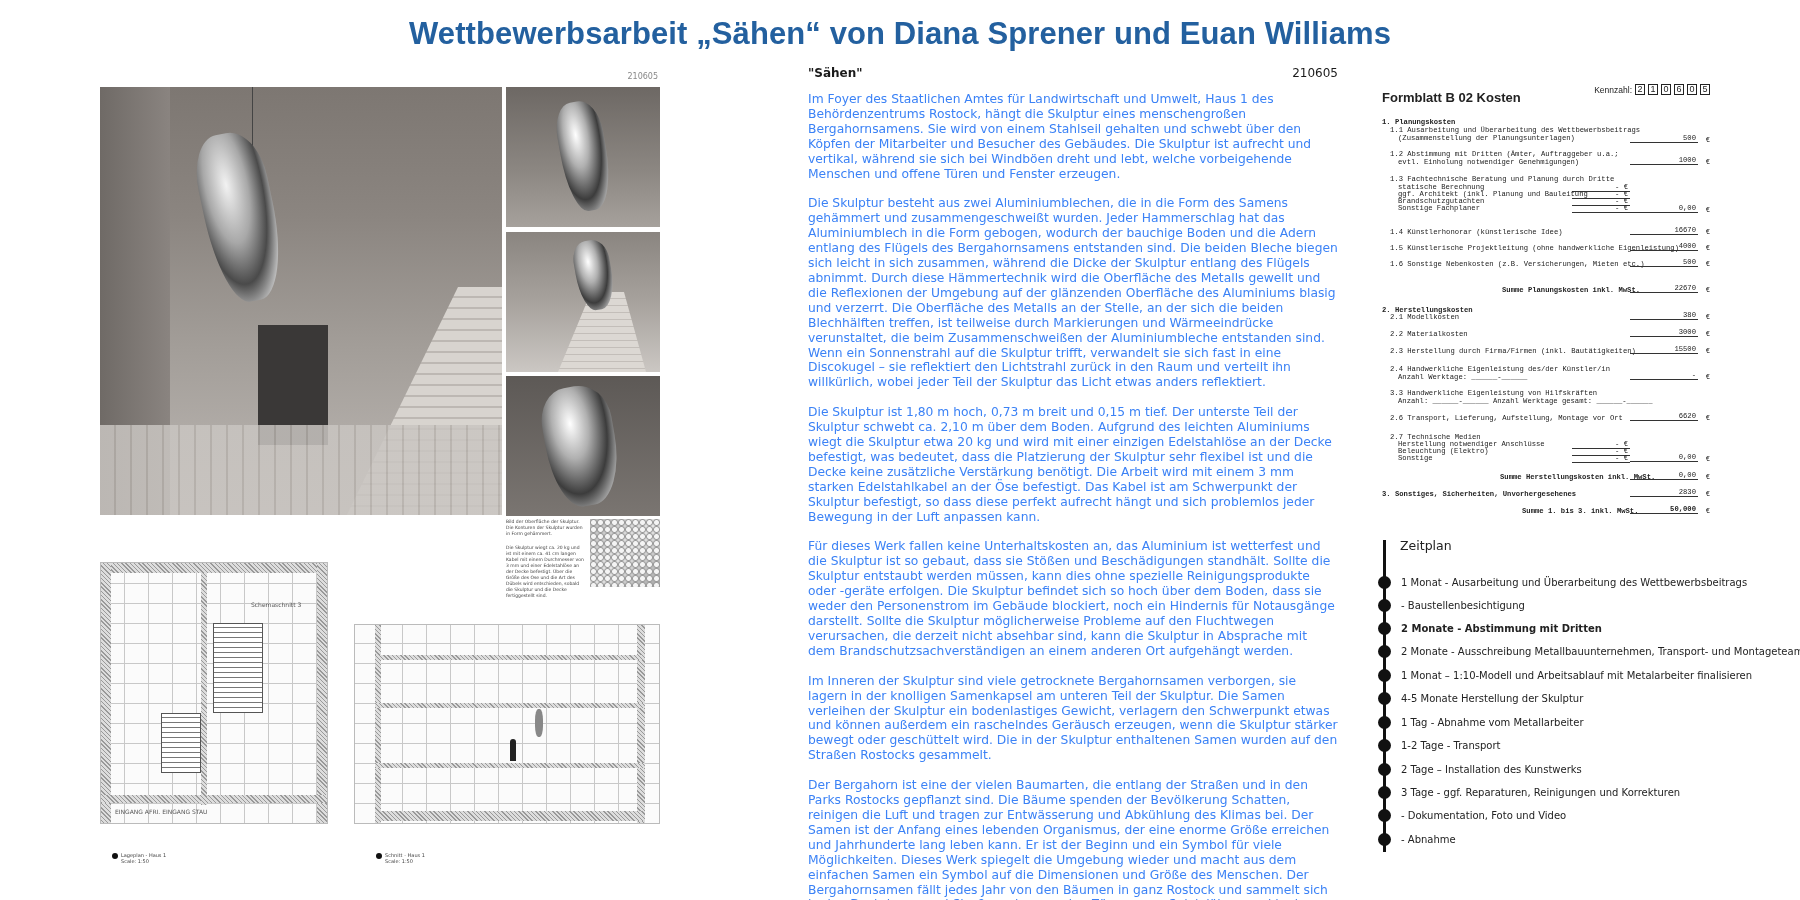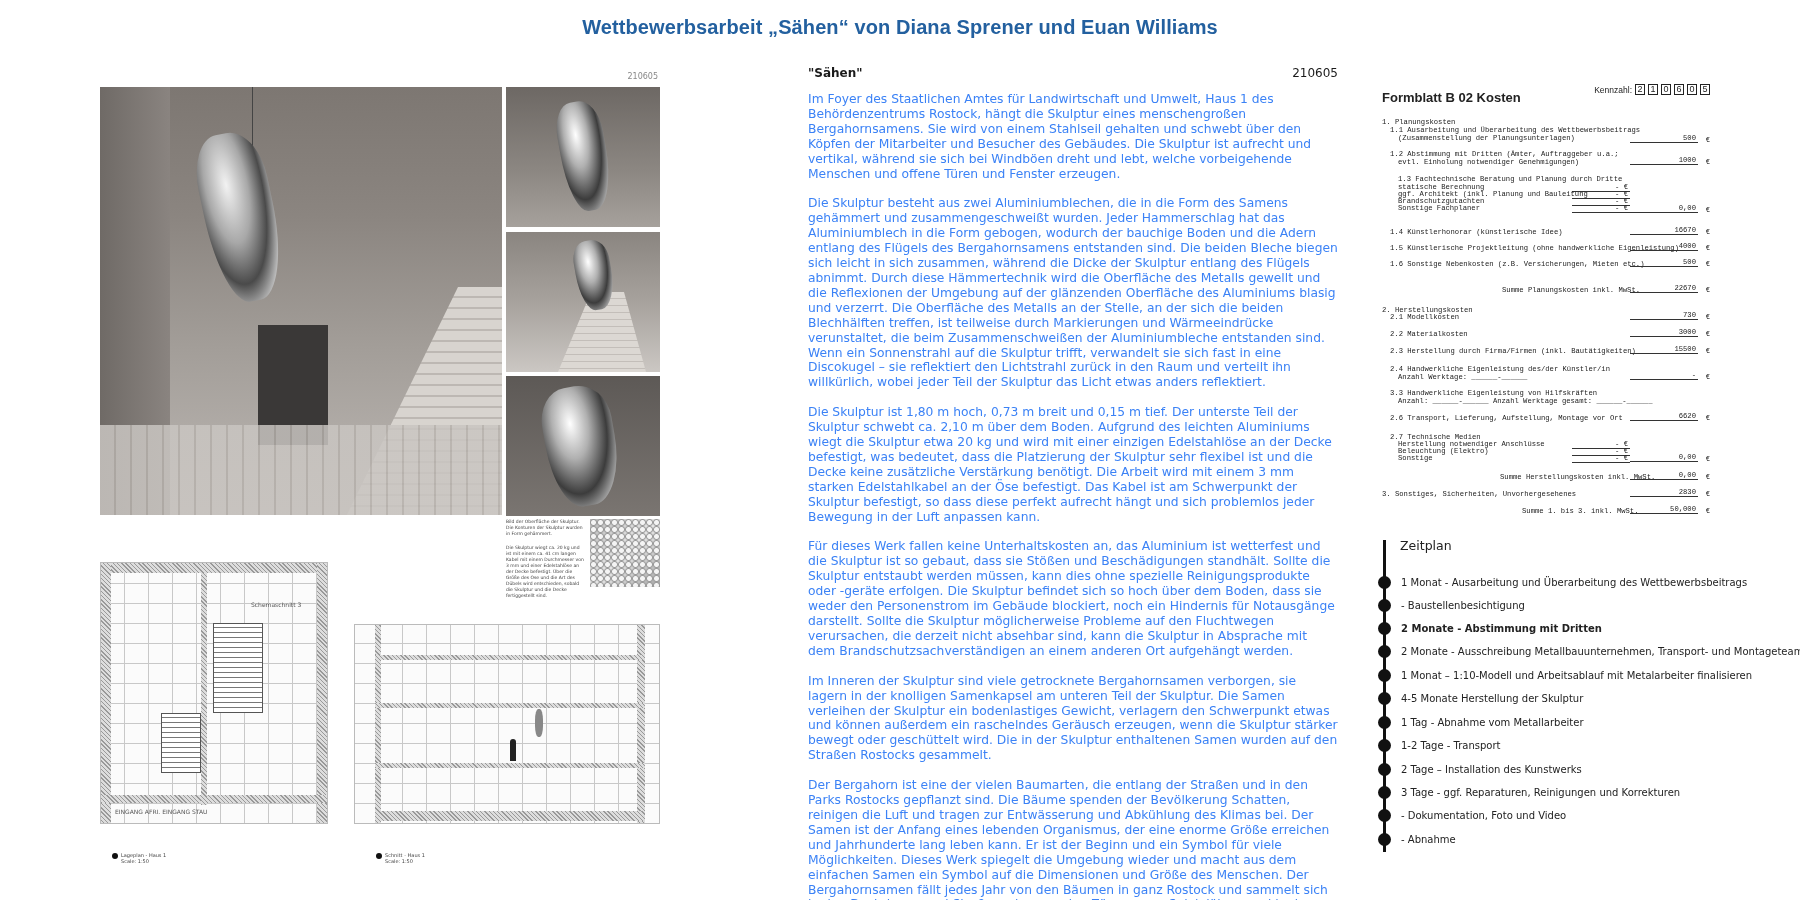--- a/index.html
+++ b/index.html
@@ -1,21 +1,21 @@
 <!DOCTYPE html>
 <html><head>
 <meta charset="utf-8">
 <style>
   * { box-sizing: border-box; margin: 0; padding: 0; }
   html, body { width: 1800px; height: 900px; background: #ffffff; overflow: hidden; }
   body { position: relative; font-family: "DejaVu Sans", sans-serif; color: #1a1a1a; }
 
   .title {
     position: absolute; left: 0; top: 16px; width: 1800px; text-align: center;
-    font-family: "Liberation Sans", sans-serif; font-weight: bold; font-size: 20px;
+    font-family: "Liberation Sans", sans-serif; font-weight: bold; font-size: 31px;
     color: #23609f; letter-spacing: 0.1px;
   }
 
   
   .left { position: absolute; left: 100px; top: 70px; width: 560px; height: 800px; }
   .kennzahl-small { position: absolute; right: 2px; top: 2px; font-size: 8px; color: #888; }
   .photo-main {
     position: absolute; left: 0; top: 17px; width: 402px; height: 428px;
     background: linear-gradient(180deg, #7d7772 0%, #8b8580 30%, #a29d98 60%, #bdb8b4 100%);
     overflow: hidden;
@@ -83,21 +83,21 @@
   
   .cost { position:absolute; left: 1382px; top: 80px; width: 330px; font-family: "Liberation Sans", sans-serif; font-size: 7.2px; color:#222; }
   .kz { position:absolute; right: 2px; top: 4px; display:flex; align-items:center; gap: 3px; font-size: 8.5px; }
   .kz .box { display:inline-block; width: 10px; height: 11px; border: 1px solid #222; text-align:center; line-height: 9px; font-size: 9px; }
   .form-title { position:absolute; left: 0; top: 10px; font-weight: bold; font-size: 13px; }
   .row { position:absolute; left: 0; width: 330px; font-family: Liberation Mono, monospace; }
   .row .lbl { position:absolute; white-space: nowrap; }
   .row .val { position:absolute; right: 14px; width: 68px; text-align:right; border-bottom: 1px solid #333; padding-right: 2px; }
   .row .eur { position:absolute; right: 2px; }
   .row .sub { position:absolute; left: 190px; width: 58px; border-bottom: 1px solid #333; text-align:right; padding-right: 2px; }
-  .bold { font-weight: normal; }
+  .bold { font-weight: bold; }
 
   
   .tl { position:absolute; left: 1380px; top: 530px; width: 420px; }
   .tl-line { position:absolute; left: 3px; top: 10px; width: 3px; height: 312px; background:#111; }
   .tl-title { position:absolute; left: 20px; top: 8px; font-size: 12.5px; color:#222; }
   .tl-item { position:absolute; left: 0; height: 16px; display:flex; align-items:center; }
   .tl-dot { width: 13px; height: 13px; border-radius: 50%; background:#111; margin-left: -2px; }
   .tl-text { margin-left: 10px; font-size: 10px; color:#222; white-space: nowrap; }
 </style>
 </head>
@@ -204,21 +204,21 @@
   </div>
 
   <div class="row" style="top:70px;">
     <span class="lbl" style="left:8px;top:0">1.2 Abstimmung mit Dritten (Ämter, Auftraggeber u.a.;</span>
     <span class="lbl" style="left:16px;top:8px">evtl. Einholung notwendiger Genehmigungen)</span>
     <span class="val" style="top:6px">1000</span>
     <span class="eur" style="top:8px">€</span>
   </div>
 
   <div class="row" style="top:95px;">
-    <span class="lbl" style="left:16px;top:0">1.3 Fachtechnische Beratung und Planung durch Dritte</span>
+    <span class="lbl" style="left:8px;top:0">1.3 Fachtechnische Beratung und Planung durch Dritte</span>
     <span class="lbl" style="left:16px;top:8px">statische Berechnung</span>
     <span class="sub" style="top:8px">- €</span>
     <span class="lbl" style="left:16px;top:15px">ggf. Architekt (inkl. Planung und Bauleitung</span>
     <span class="sub" style="top:15px">- €</span>
     <span class="lbl" style="left:16px;top:22px">Brandschutzgutachten</span>
     <span class="sub" style="top:22px">- €</span>
     <span class="lbl" style="left:16px;top:29px">Sonstige Fachplaner</span>
     <span class="sub" style="top:29px">- €</span>
     <span class="val" style="top:29px">0,00</span>
     <span class="eur" style="top:31px">€</span>
@@ -243,21 +243,21 @@
     <span class="lbl bold" style="left:120px">Summe Planungskosten inkl. MwSt.</span>
     <span class="val" style="top:-2px">22670</span>
     <span class="eur">€</span>
   </div>
 
   <div class="row" style="top:226px;">
       <span class="lbl bold">2. Herstellungskosten</span>
     </div>
   <div class="row" style="top:233px;">
     <span class="lbl" style="left:8px">2.1 Modellkosten</span>
-    <span class="val" style="top:-2px">730</span>
+    <span class="val" style="top:-2px">380</span>
     <span class="eur">€</span>
   </div>
   <div class="row" style="top:250px;">
     <span class="lbl" style="left:8px">2.2 Materialkosten</span>
     <span class="val" style="top:-2px">3000</span>
     <span class="eur">€</span>
   </div>
   <div class="row" style="top:267px;">
     <span class="lbl" style="left:8px">2.3 Herstellung durch Firma/Firmen (inkl. Bautätigkeiten)</span>
     <span class="val" style="top:-2px">15500</span>

